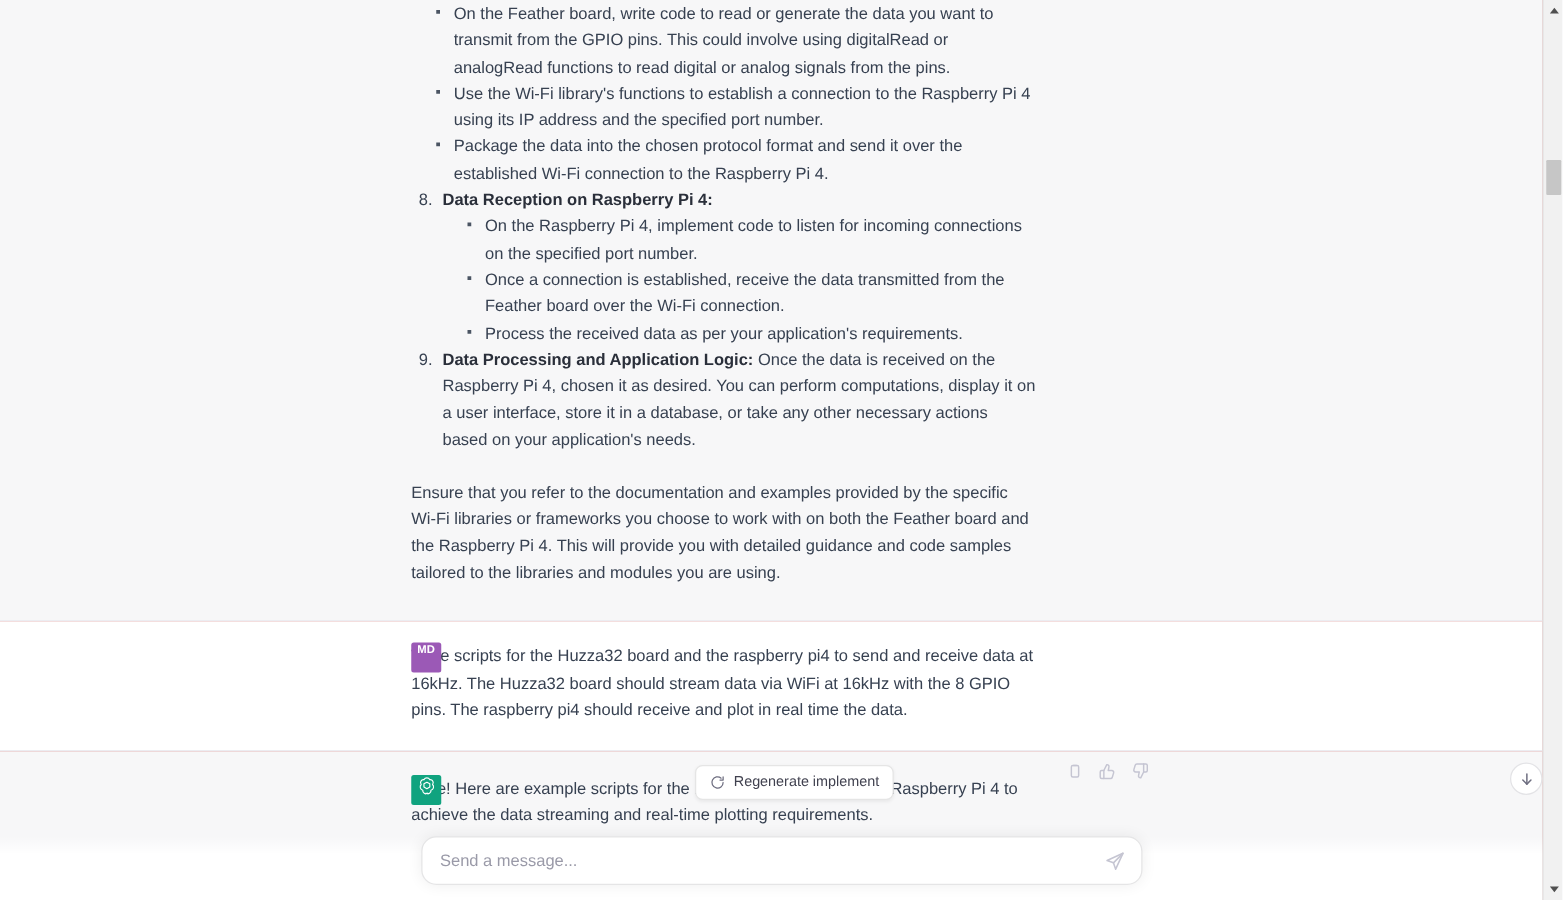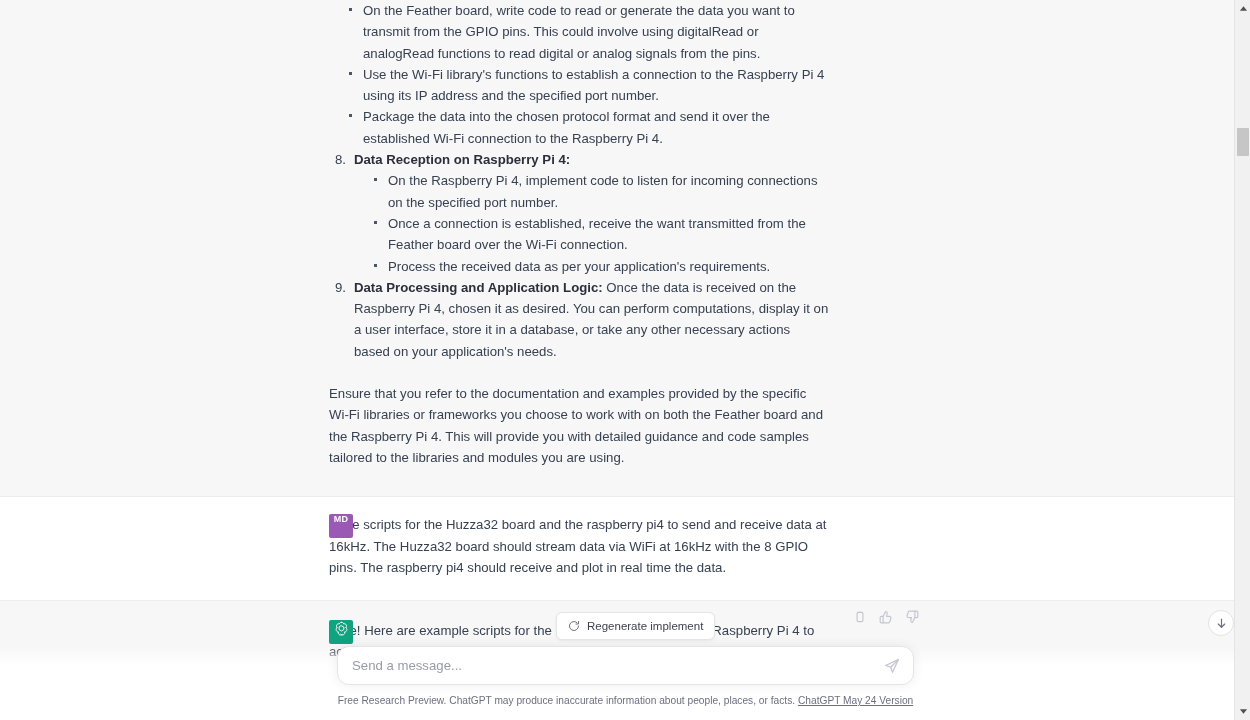--- a/index.html
+++ b/index.html
@@ -289,21 +289,21 @@
                 <li><span>On the Feather board, write code to read or generate the data you want to transmit from the GPIO pins. This could involve using digitalRead or analogRead functions to read digital or analog signals from the pins.</span></li>
                 <li><span>Use the Wi-Fi library's functions to establish a connection to the Raspberry Pi 4 using its IP address and the specified port number.</span></li>
                 <li><span>Package the data into the chosen protocol format and send it over the established Wi-Fi connection to the Raspberry Pi 4.</span></li>
               </ul>
             </li>
 
             <li>
               <span class="bold">Data Reception on Raspberry Pi 4:</span>
               <ul class="subbul">
                 <li><span>On the Raspberry Pi 4, implement code to listen for incoming connections on the specified port number.</span></li>
-                <li><span>Once a connection is established, receive the want transmitted from the Feather board over the Wi-Fi connection.</span></li>
+                <li><span>Once a connection is established, receive the data transmitted from the Feather board over the Wi-Fi connection.</span></li>
                 <li><span>Process the received data as per your application's requirements.</span></li>
               </ul>
             </li>
 
             <li>
               <span class="bold">Data Processing and Application Logic:</span><span> Once the data is received on the Raspberry Pi 4, chosen it as desired. You can perform computations, display it on a user interface, store it in a database, or take any other necessary actions based on your application's needs.</span>
             </li>
 
           </ol>
 
@@ -390,24 +390,20 @@
   <div class="composer-area">
     <div class="composer-box">
       <input class="composer-input" type="text" placeholder="Send a message..." style="">
       <span class="send-btn">
         <svg viewBox="0 0 24 24" fill="none" stroke="currentColor" stroke-width="1.9" stroke-linecap="round" stroke-linejoin="round">
           <path d="M21.5 2.5 2.5 11.2l7.6 2.7 2.7 7.6z"></path>
           <path d="M21.5 2.5 10.1 13.9"></path>
         </svg>
       </span>
     </div>
-    <div class="footer-note">
-      <span>Free Research Preview. ChatGPT may produce inaccurate information about people, places, or facts.</span>
-      <a href="#">ChatGPT May 24 Version</a>
-    </div>
   </div>
 
   <div class="scrollbar">
     <div class="sb-arrow up">
       <svg viewBox="0 0 10 10" fill="currentColor">
           <path d="M5 2.5 9 7.5H1z"></path>
         </svg>
     </div>
     <div class="sb-thumb"></div>
     <div class="sb-arrow down">

